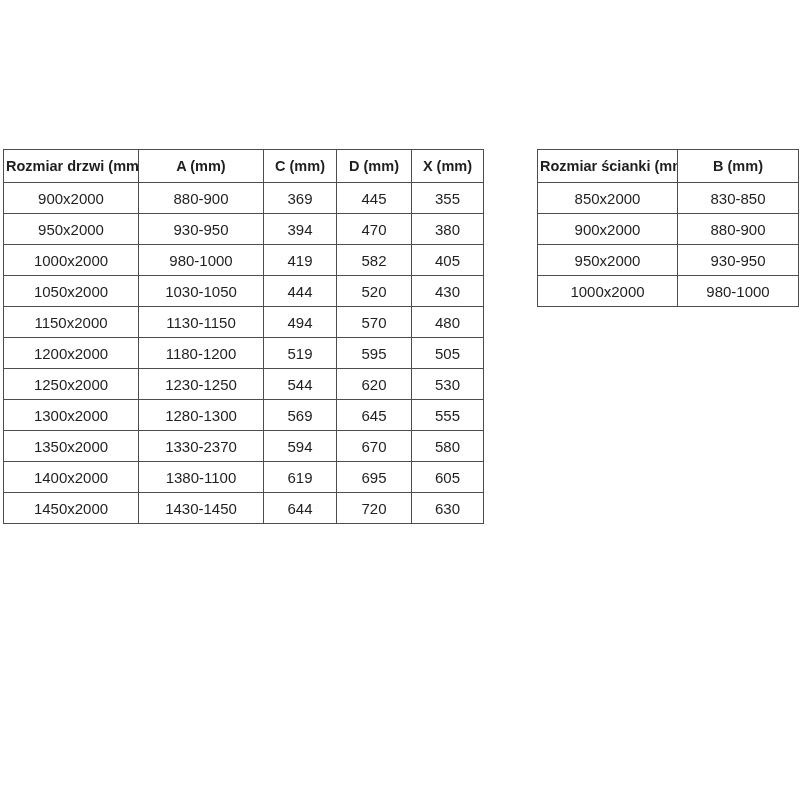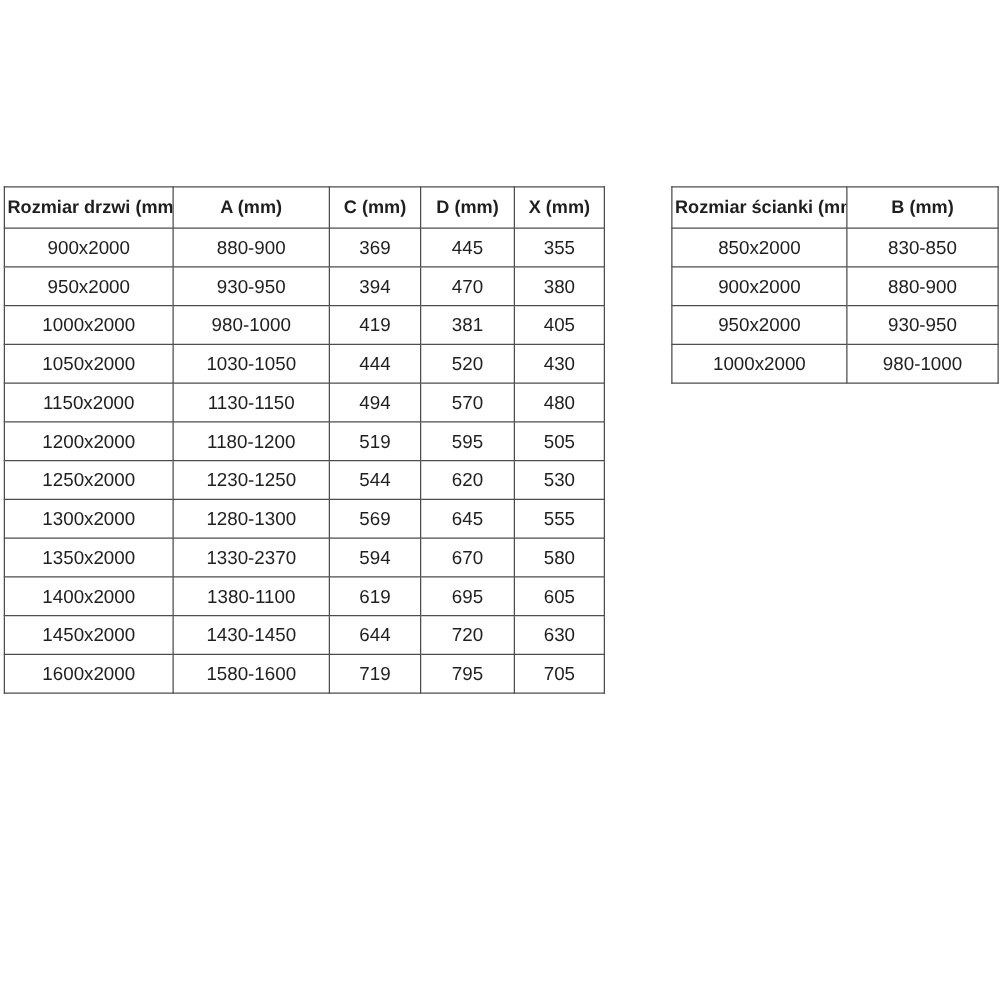--- a/index.html
+++ b/index.html
@@ -81,21 +81,21 @@
         <td>950x2000</td>
         <td>930-950</td>
         <td>394</td>
         <td>470</td>
         <td>380</td>
       </tr>
       <tr>
         <td>1000x2000</td>
         <td>980-1000</td>
         <td>419</td>
-        <td>381</td>
+        <td>582</td>
         <td>405</td>
       </tr>
       <tr>
         <td>1050x2000</td>
         <td>1030-1050</td>
         <td>444</td>
         <td>520</td>
         <td>430</td>
       </tr>
       <tr>
@@ -140,27 +140,20 @@
         <td>695</td>
         <td>605</td>
       </tr>
       <tr>
         <td>1450x2000</td>
         <td>1430-1450</td>
         <td>644</td>
         <td>720</td>
         <td>630</td>
       </tr>
-      <tr>
-        <td>1600x2000</td>
-        <td>1580-1600</td>
-        <td>719</td>
-        <td>795</td>
-        <td>705</td>
-      </tr>
     </tbody>
 </table>
 
 <table id="walls-table" class="spec-table">
   <colgroup>
     <col style="width:140px">
     <col style="width:121px">
   </colgroup>
   <thead>
     <tr>

